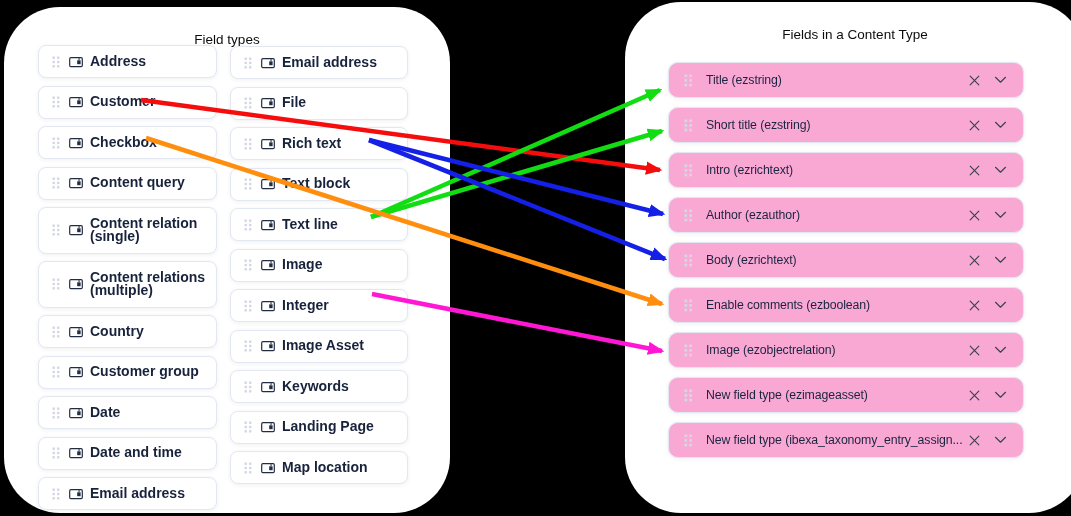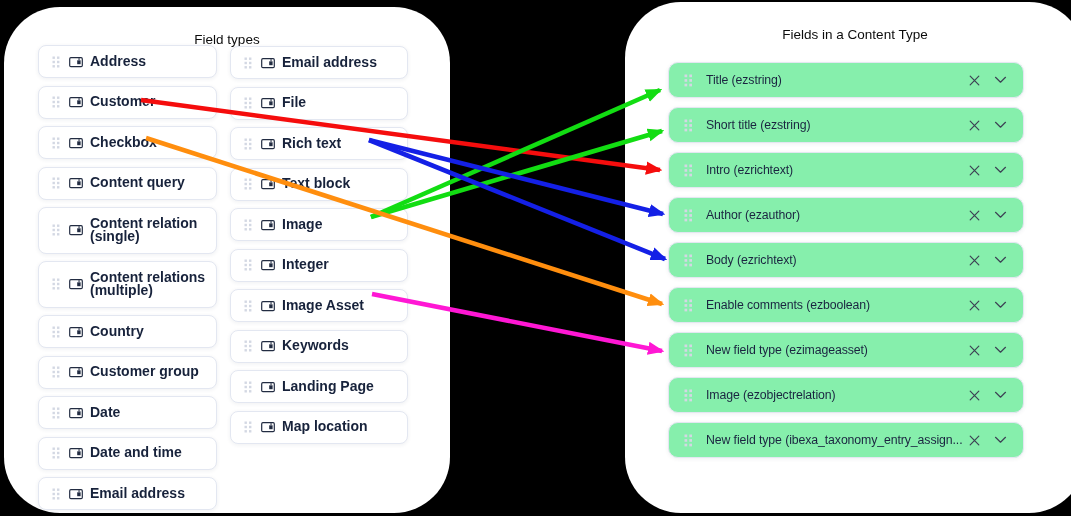--- a/index.html
+++ b/index.html
@@ -15,21 +15,21 @@
   .col{display:flex;flex-direction:column;gap:7.5px;width:179px;}
   .col.second{width:178px;margin-top:1px;}
   .litem{background:#fff;border:1px solid #e3e7f1;border-radius:8px;
          display:flex;align-items:center;box-sizing:border-box;
          padding:8.75px 8px 8.75px 13px;box-shadow:0 1px 4px rgba(25,39,71,0.07);cursor:grab;}
   .llabel{font-size:14px;font-weight:700;color:#17223b;line-height:13.5px;margin-left:7px;}
   .ficon{margin-left:9px;display:flex;flex:none;}
   .handle{display:flex;flex:none;}
   
   .rlist{position:absolute;top:60px;left:43px;width:356px;display:flex;flex-direction:column;gap:9px;}
-  .ritem{background:#86efac;border:1px solid #e3e7f1;border-radius:10px;height:36px;
+  .ritem{background:#f9a8d4;border:1px solid #e3e7f1;border-radius:10px;height:36px;
          display:flex;align-items:center;box-sizing:border-box;padding:0 13px 0 15px;
          box-shadow:0 1px 4px rgba(25,39,71,0.07);}
   .rlabel{font-size:12.3px;color:#1a2440;margin-left:13px;flex:1;white-space:nowrap;overflow:hidden;letter-spacing:-0.1px;}
   .xbtn,.chev{display:flex;flex:none;cursor:pointer;padding:3px;}
   .xbtn{margin-right:7px;}
   #arrows{position:absolute;left:0;top:0;width:1071px;height:516px;z-index:10;pointer-events:none;}
 </style>
 </head>
 <body>
 
@@ -378,20 +378,42 @@
     <span class="ficon">
       <svg width="14" height="12" viewBox="0 0 14 12">
         <rect x="0.7" y="1.7" width="12.6" height="8.9" rx="1.2" fill="none" stroke="#222c42" stroke-width="1.2"></rect>
         <rect x="8.2" y="4.3" width="3.4" height="3.9" fill="#222c42"></rect>
         <rect x="9.3" y="2.4" width="1.5" height="1.3" fill="#222c42"></rect>
       </svg>
     </span>
     <span class="llabel">Text block</span>
   </div>
 
+  <div class="litem">
+    <span class="handle">
+      <svg width="8" height="12" viewBox="0 0 8 12">
+                <g fill="#d3d8e3">
+        <rect x="0.5" y="0.5" width="2.4" height="2.4"></rect>
+                  <rect x="5" y="0.5" width="2.4" height="2.4"></rect>
+        <rect x="0.5" y="4.8" width="2.4" height="2.4"></rect>
+                  <rect x="5" y="4.8" width="2.4" height="2.4"></rect>
+        <rect x="0.5" y="9.1" width="2.4" height="2.4"></rect>
+                  <rect x="5" y="9.1" width="2.4" height="2.4"></rect>
+      </g>
+              </svg>
+    </span>
+    <span class="ficon">
+      <svg width="14" height="12" viewBox="0 0 14 12">
+        <rect x="0.7" y="1.7" width="12.6" height="8.9" rx="1.2" fill="none" stroke="#222c42" stroke-width="1.2"></rect>
+        <rect x="8.2" y="4.3" width="3.4" height="3.9" fill="#222c42"></rect>
+        <rect x="9.3" y="2.4" width="1.5" height="1.3" fill="#222c42"></rect>
+      </svg>
+    </span>
+    <span class="llabel">Text line</span>
+  </div>
 
   <div class="litem">
     <span class="handle">
       <svg width="8" height="12" viewBox="0 0 8 12">
                 <g fill="#d3d8e3">
         <rect x="0.5" y="0.5" width="2.4" height="2.4"></rect>
                   <rect x="5" y="0.5" width="2.4" height="2.4"></rect>
         <rect x="0.5" y="4.8" width="2.4" height="2.4"></rect>
                   <rect x="5" y="4.8" width="2.4" height="2.4"></rect>
         <rect x="0.5" y="9.1" width="2.4" height="2.4"></rect>
@@ -692,21 +714,21 @@
               <g fill="#d3d8e3">
         <rect x="0.5" y="0.5" width="2.7" height="2.7"></rect>
                 <rect x="5.3" y="0.5" width="2.7" height="2.7"></rect>
         <rect x="0.5" y="5.1" width="2.7" height="2.7"></rect>
                 <rect x="5.3" y="5.1" width="2.7" height="2.7"></rect>
         <rect x="0.5" y="9.7" width="2.7" height="2.7"></rect>
                 <rect x="5.3" y="9.7" width="2.7" height="2.7"></rect>
       </g>
             </svg>
     </span>
-    <span class="rlabel">New field type (ezimageasset)</span>
+    <span class="rlabel">Image (ezobjectrelation)</span>
     <span class="xbtn">
       <svg width="13" height="13" viewBox="0 0 13 13">
         <path d="M2.2 2.2 L10.8 10.8 M10.8 2.2 L2.2 10.8" stroke="#3c4254" stroke-width="1.2" fill="none" stroke-linecap="round"></path>
       </svg>
     </span>
     <span class="chev">
       <svg width="13" height="8" viewBox="0 0 13 8">
         <path d="M1.5 1.3 L6.5 6.2 L11.5 1.3" stroke="#3c4254" stroke-width="1.2" fill="none" stroke-linecap="round" stroke-linejoin="round"></path>
       </svg>
     </span>
@@ -718,21 +740,21 @@
               <g fill="#d3d8e3">
         <rect x="0.5" y="0.5" width="2.7" height="2.7"></rect>
                 <rect x="5.3" y="0.5" width="2.7" height="2.7"></rect>
         <rect x="0.5" y="5.1" width="2.7" height="2.7"></rect>
                 <rect x="5.3" y="5.1" width="2.7" height="2.7"></rect>
         <rect x="0.5" y="9.7" width="2.7" height="2.7"></rect>
                 <rect x="5.3" y="9.7" width="2.7" height="2.7"></rect>
       </g>
             </svg>
     </span>
-    <span class="rlabel">Image (ezobjectrelation)</span>
+    <span class="rlabel">New field type (ezimageasset)</span>
     <span class="xbtn">
       <svg width="13" height="13" viewBox="0 0 13 13">
         <path d="M2.2 2.2 L10.8 10.8 M10.8 2.2 L2.2 10.8" stroke="#3c4254" stroke-width="1.2" fill="none" stroke-linecap="round"></path>
       </svg>
     </span>
     <span class="chev">
       <svg width="13" height="8" viewBox="0 0 13 8">
         <path d="M1.5 1.3 L6.5 6.2 L11.5 1.3" stroke="#3c4254" stroke-width="1.2" fill="none" stroke-linecap="round" stroke-linejoin="round"></path>
       </svg>
     </span>

